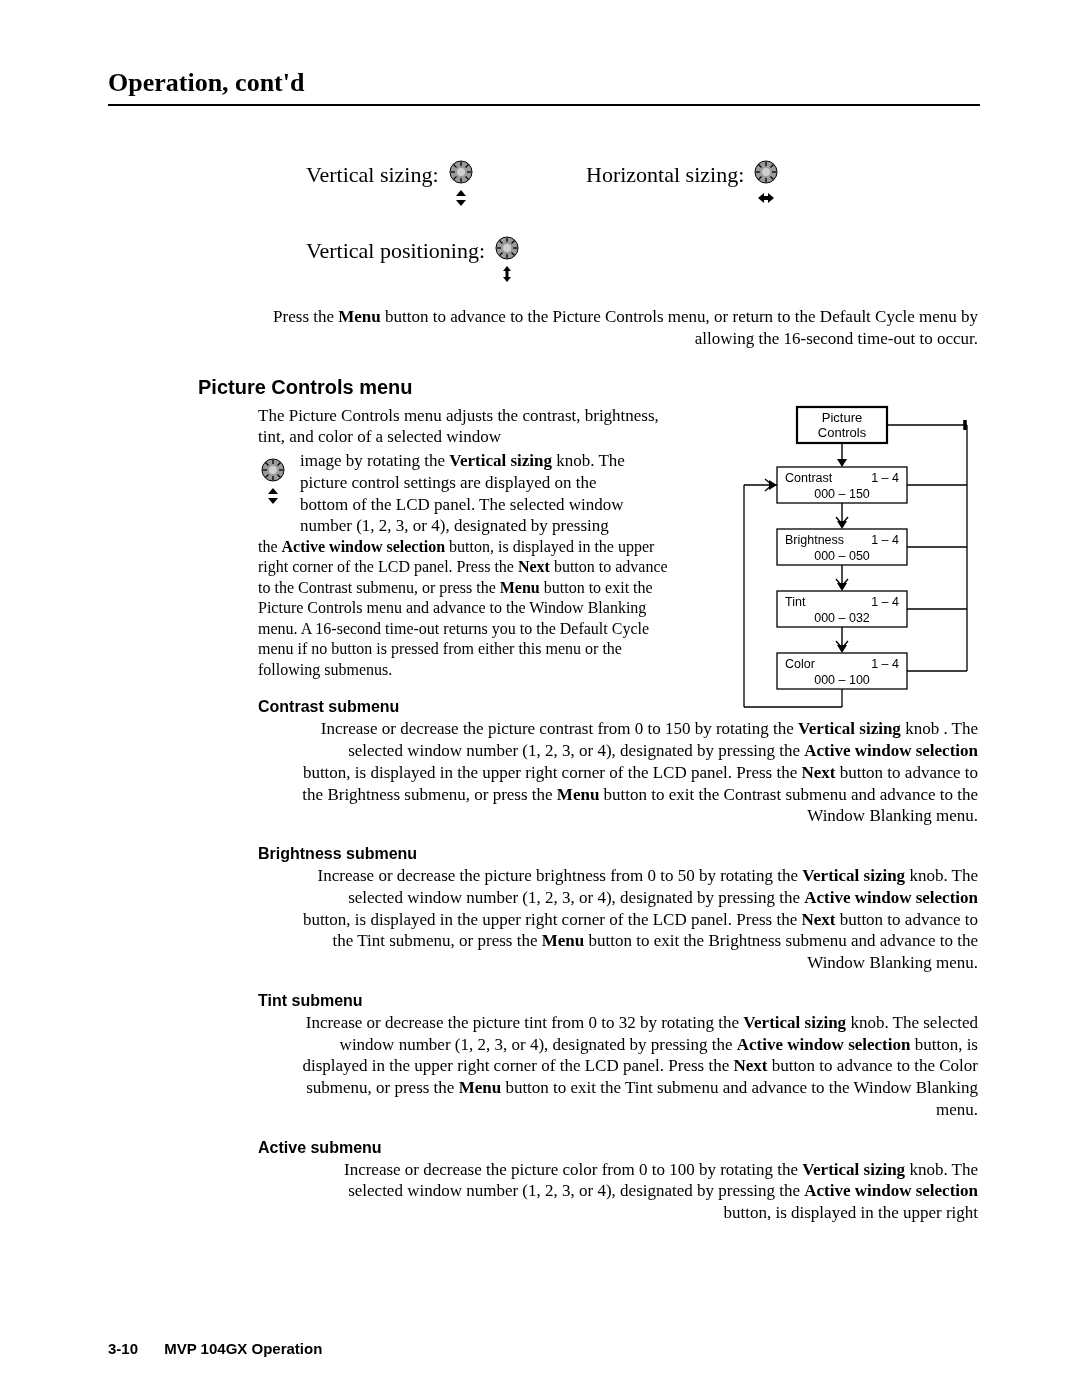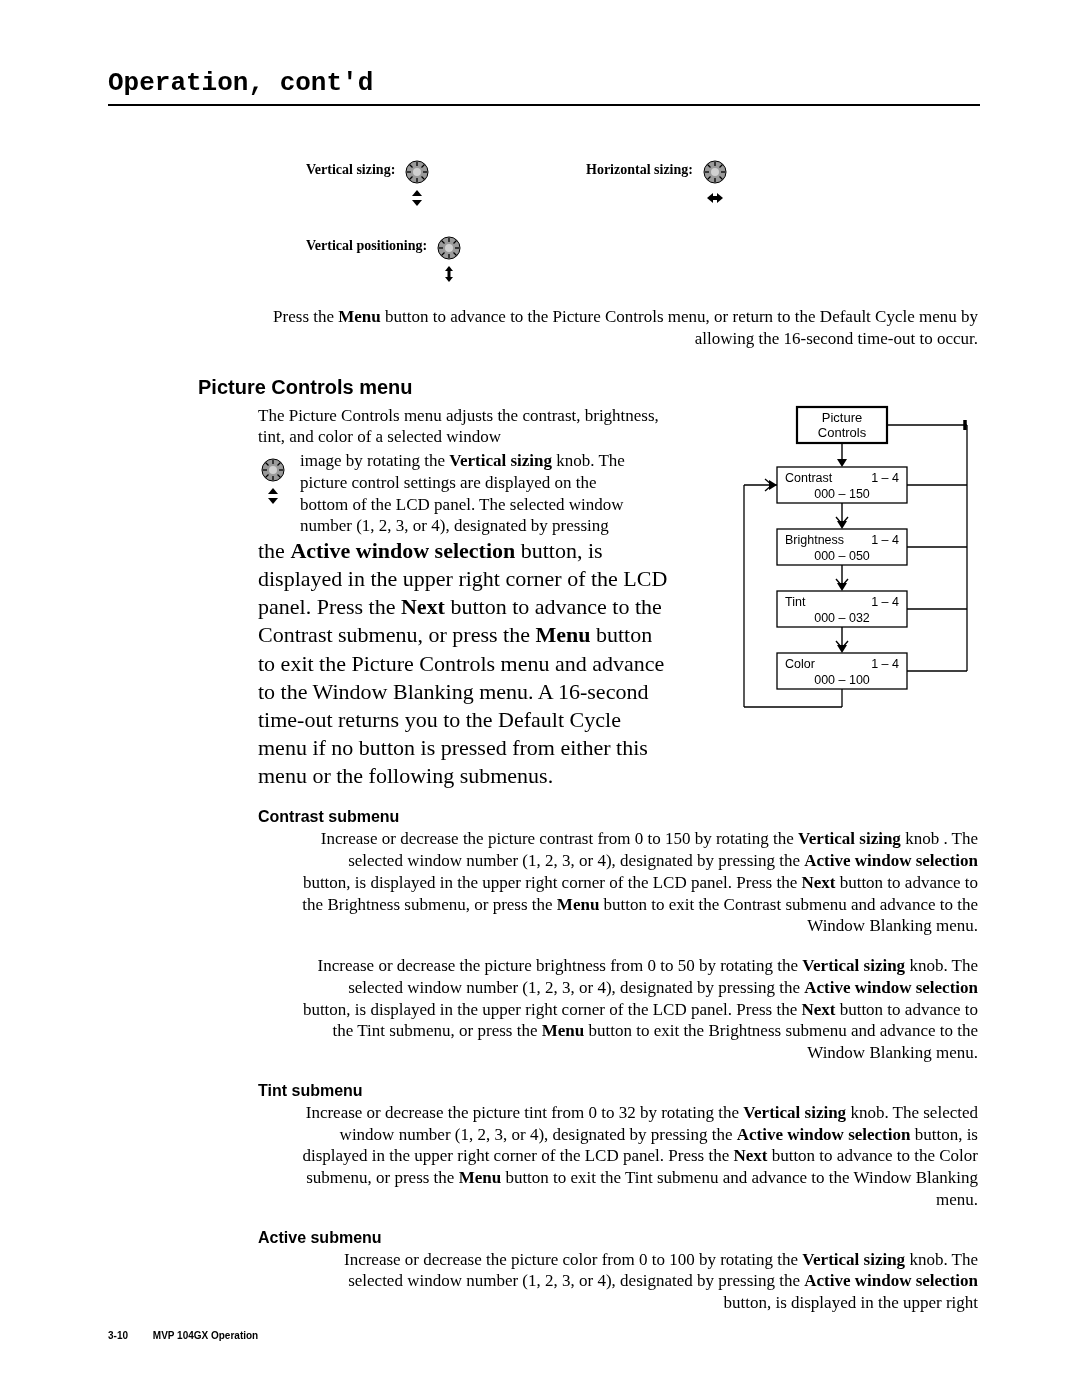--- a/index.html
+++ b/index.html
@@ -10,21 +10,21 @@
     color: #000;
   }
   .page {
     width: 1080px;
     height: 1397px;
     position: relative;
     box-sizing: border-box;
     padding: 68px 100px 40px 108px;
   }
   .header-title {
-    font-family: Liberation Mono, monospace;
+    font-family: Liberation Serif, serif;
     font-weight: 700;
     font-size: 26px;
     color: #000;
     margin: 0 0 6px 0;
   }
   .header-rule {
     border: none;
     border-top: 2px solid #000;
     margin: 0 0 54px 0;
   }
@@ -38,22 +38,22 @@
     row-gap: 28px;
     margin-bottom: 22px;
   }
   .knob-cell {
     display: flex;
     align-items: flex-start;
     gap: 10px;
   }
   .knob-label {
     font-family: "Palatino Linotype", Georgia, serif;
-    font-weight: 700;
-    font-size: 14px;
+    font-weight: 400;
+    font-size: 22px;
     padding-top: 2px;
   }
   .knob-col {
     display: flex;
     flex-direction: column;
     align-items: center;
     gap: 4px;
   }
   svg.knob-icon { display:block; }
   svg.little-icon { display:block; }
@@ -96,21 +96,21 @@
     width: 30px;
     padding-top: 8px;
   }
   .pc-inset-text {
     max-width: 330px;
     font-size: 17px;
     line-height: 1.28;
   }
   .pc-text2 {
     max-width: 410px;
-    font-size: 22px;
+    font-size: 16px;
     line-height: 1.28;
     font-family: Liberation Serif, serif;
   }
 
   .flow-svg {
     position: absolute;
     right: -42px;
     top: 0;
   }
 
@@ -128,24 +128,24 @@
     margin-left: 40px;
     max-width: 680px;
     font-size: 17px;
     line-height: 1.28;
     text-align: right;
   }
 
   .footer {
     position: absolute;
     left: 108px;
-    bottom: 56px;
+    bottom: 40px;
     font-family: "Verdana", Arial, sans-serif;
     font-weight: 700;
-    font-size: 10px;
+    font-size: 15px;
     margin-top: 32px;
   }
   .footer .pn { margin-right: 22px; }
 
   b, strong { font-weight: 700; }
 </style>
 </head>
 <body>
 
 <svg width="0" height="0" style="position:absolute">
@@ -296,20 +296,21 @@
         <line x1="32" y1="302" x2="32" y2="80" stroke="#000" stroke-width="1.3"></line>
       </svg>
   </div>
 
   <div id="subs">
       <div class="sub-block">
         <div class="sub-h">Contrast submenu</div>
         <div class="sub-p">Increase or decrease the picture contrast from 0 to 150 by rotating the <b>Vertical sizing</b> knob .  The selected window number (1, 2, 3, or 4), designated by pressing the <b>Active window selection</b> button, is displayed in the upper right corner of the LCD panel.  Press the <b>Next</b> button to advance to the Brightness submenu, or press the <b>Menu</b> button to exit the Contrast submenu and advance to the Window Blanking menu.</div>
       </div>
       <div class="sub-block">
+        <div class="sub-h">Brightness submenu</div>
         <div class="sub-p">Increase or decrease the picture brightness from 0 to 50 by rotating the <b>Vertical sizing</b> knob.  The selected window number (1, 2, 3, or 4), designated by pressing the <b>Active window selection</b> button, is displayed in the upper right corner of the LCD panel.  Press the <b>Next</b> button to advance to the Tint submenu, or press the <b>Menu</b> button to exit the Brightness submenu and advance to the Window Blanking menu.</div>
       </div>
       <div class="sub-block">
         <div class="sub-h">Tint submenu</div>
         <div class="sub-p">Increase or decrease the picture tint from 0 to 32 by rotating the <b>Vertical sizing</b> knob.  The selected window number (1, 2, 3, or 4), designated by pressing the <b>Active window selection</b> button, is displayed in the upper right corner of the LCD panel.  Press the <b>Next</b> button to advance to the Color submenu, or press the <b>Menu</b> button to exit the Tint submenu and advance to the Window Blanking menu.</div>
       </div>
       <div class="sub-block">
         <div class="sub-h">Active submenu</div>
         <div class="sub-p">Increase or decrease the picture color from 0 to 100 by rotating the <b>Vertical sizing</b> knob.  The selected window number (1, 2, 3, or 4), designated by pressing the <b>Active window selection</b> button, is displayed in the upper right</div>
       </div>

